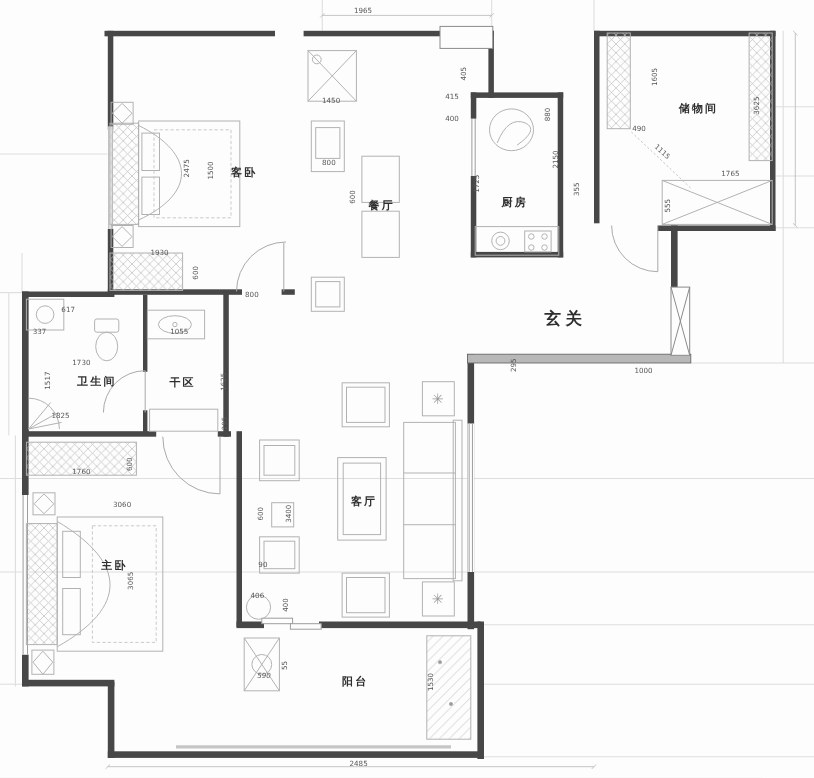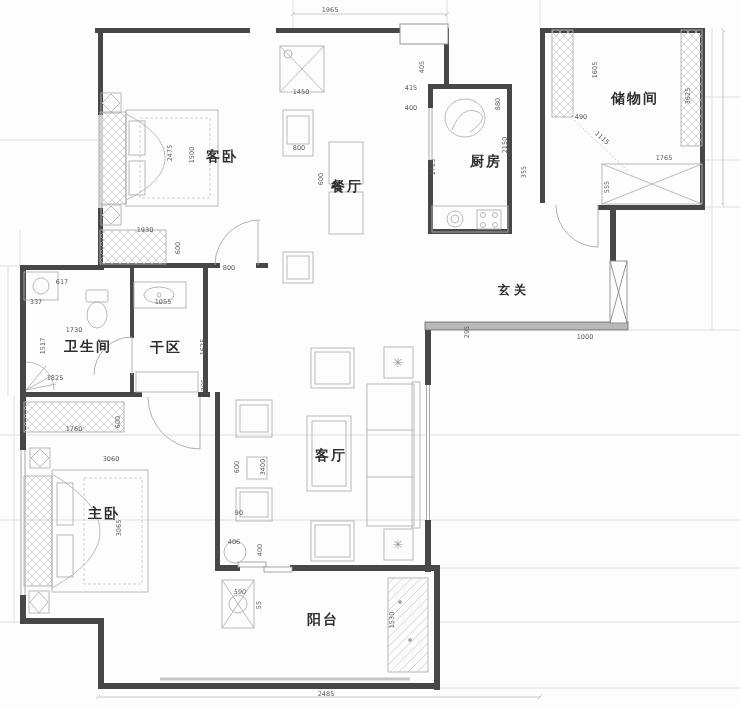--- a/index.html
+++ b/index.html
@@ -8,24 +8,24 @@
   }
   html,body{margin:0;padding:0;background:#f4f4f4;}
   #canvas{
     position:relative;width:740px;height:707px;background:#fdfdfd;
     font-family:"DejaVu Sans",sans-serif;overflow:hidden;
   }
   #drawing{position:absolute;left:0;top:0;}
   #labels-layer{position:absolute;left:0;top:0;width:740px;height:707px;pointer-events:none;}
   .room-label{
     position:absolute;transform:translate(-50%,-50%);
-    font-size:14px;font-weight:700;color:var(--labeltext);
+    font-size:10px;font-weight:700;color:var(--labeltext);
     letter-spacing:2px;white-space:nowrap;
   }
-  .room-label.big{font-size:12px;letter-spacing:4px;}
+  .room-label.big{font-size:15px;letter-spacing:4px;}
   .dim{
     position:absolute;font-size:6.5px;color:var(--dimtext);
     white-space:nowrap;transform:translate(-50%,-50%);
   }
 </style>
 </head>
 <body>
 
 <div id="canvas">
 
@@ -305,21 +305,21 @@
         </g>
     <line x1="160" y1="679" x2="410" y2="679" stroke="var(--furn2)" stroke-width="3"></line>
 
     <rect x="400" y="24" width="48" height="20" fill="#fdfdfd" stroke="#8a8a8a"></rect>
   </g>
 </svg>
 
 <div id="labels-layer">
       <span class="room-label" style="left: 222px; top: 157px;">客卧</span>
       <span class="room-label" style="left: 347px; top: 187px;">餐厅</span>
-      <span class="room-label" style="left: 468px; top: 162px; margin-left: 18px;">厨房</span>
+      <span class="room-label" style="left: 468px; top: 184px;">厨房</span>
       <span class="room-label" style="left: 635px; top: 99px;">储物间</span>
       <span class="room-label big" style="left: 514px; top: 290px;">玄关</span>
       <span class="room-label" style="left: 88px; top: 347px;">卫生间</span>
       <span class="room-label" style="left: 166px; top: 348px; text-align: right;">干区</span>
       <span class="room-label" style="left: 104px; top: 514px;">主卧</span>
       <span class="room-label" style="left: 331px; top: 456px; text-align: right;">客厅</span>
       <span class="room-label" style="left: 323px; top: 620px;">阳台</span>
       <span class="dim" style="left: 330px; top: 10px; transform: translate(-50%, -50%) rotate(0deg);">1965</span>
       <span class="dim" style="left: 301px; top: 92px; transform: translate(-50%, -50%) rotate(0deg);">1450</span>
       <span class="dim" style="left: 422px; top: 67px; transform: translate(-50%, -50%) rotate(-90deg);">405</span>
@@ -354,19 +354,19 @@
       <span class="dim" style="left: 467px; top: 332px; transform: translate(-50%, -50%) rotate(-90deg);">295</span>
       <span class="dim" style="left: 74px; top: 429px; transform: translate(-50%, -50%) rotate(0deg);">1760</span>
       <span class="dim" style="left: 118px; top: 422px; transform: translate(-50%, -50%) rotate(-90deg);">600</span>
       <span class="dim" style="left: 111px; top: 443px; transform: translate(-50%, -50%) rotate(0deg); margin-top: 16px;">3060</span>
       <span class="dim" style="left: 119px; top: 528px; transform: translate(-50%, -50%) rotate(-90deg);">3065</span>
       <span class="dim" style="left: 237px; top: 467px; transform: translate(-50%, -50%) rotate(-90deg);">600</span>
       <span class="dim" style="left: 263px; top: 467px; transform: translate(-50%, -50%) rotate(-90deg);">3400</span>
       <span class="dim" style="left: 239px; top: 513px; transform: translate(-50%, -50%) rotate(0deg);">90</span>
       <span class="dim" style="left: 234px; top: 542px; transform: translate(-50%, -50%) rotate(0deg);">406</span>
       <span class="dim" style="left: 260px; top: 550px; transform: translate(-50%, -50%) rotate(-90deg);">400</span>
-      <span class="dim" style="left: 240px; top: 592px; transform: translate(-50%, -50%) rotate(0deg); font-style: italic;">590</span>
+      <span class="dim" style="left: 240px; top: 614px; transform: translate(-50%, -50%) rotate(0deg); font-style: italic;">590</span>
       <span class="dim" style="left: 259px; top: 605px; transform: translate(-50%, -50%) rotate(-90deg);">55</span>
       <span class="dim" style="left: 392px; top: 620px; transform: translate(-50%, -50%) rotate(-90deg);">1530</span>
       <span class="dim" style="left: 326px; top: 694px; transform: translate(-50%, -50%) rotate(0deg);">2485</span>
     </div>
 
 </div>
 
 </body></html>

